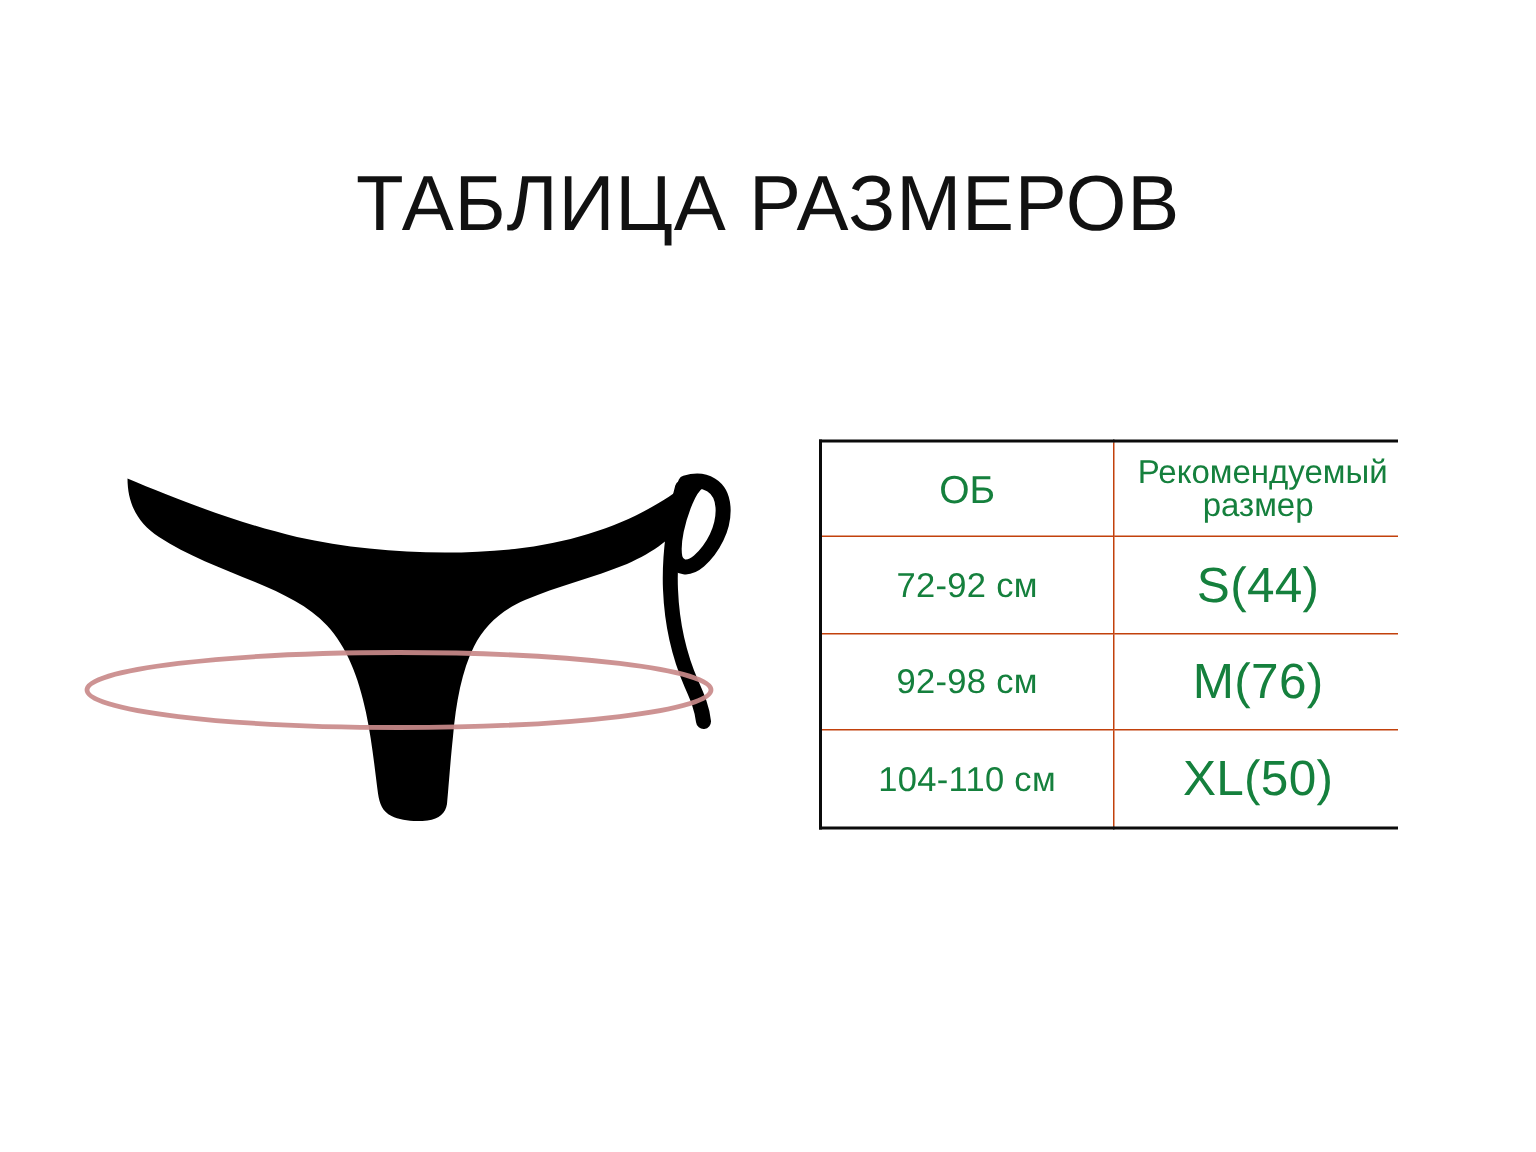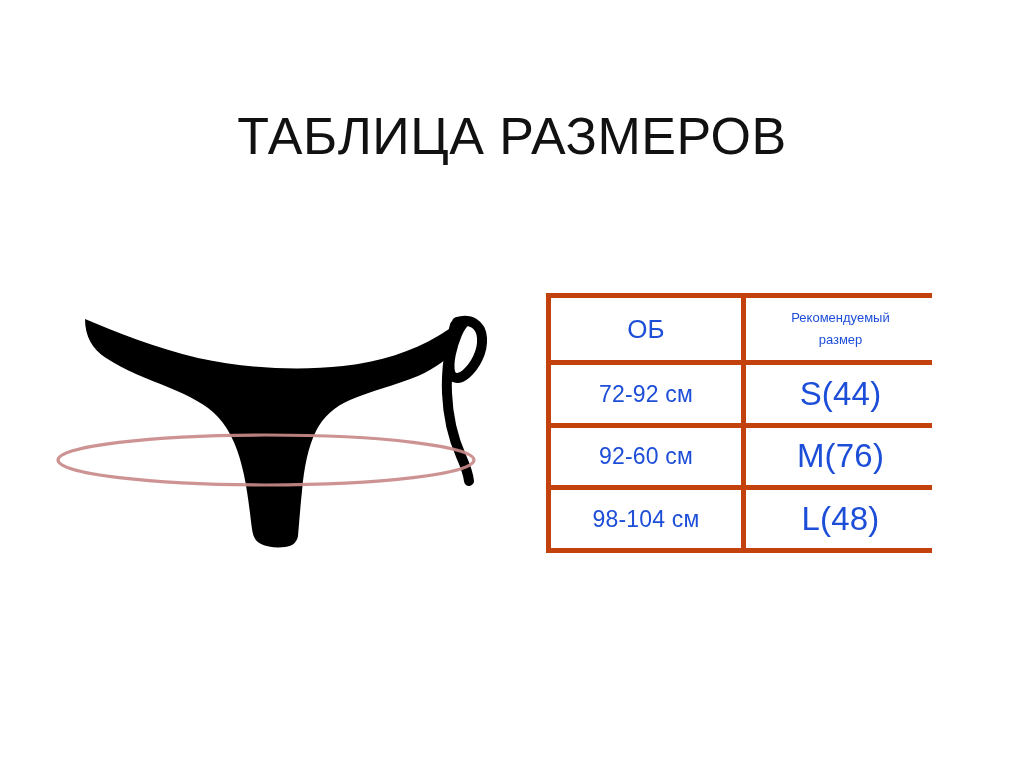--- a/index.html
+++ b/index.html
@@ -63,35 +63,35 @@
     border-collapse: collapse;
     table-layout: fixed;
     border: 2px solid #0b0b0b;
     background: #ffffff;
   }
   table.size-table col.c1 { width: 195px; }
   table.size-table col.c2 { width: 194px; }
 
   table.size-table td,
   table.size-table th {
-    border: 5px solid #c2410c;
+    border: 1px solid #c2410c;
     text-align: center;
     vertical-align: middle;
     padding: 0 16px;
     font-weight: 400;
-    color: #1d4ed8;
+    color: #15803d;
   }
 
   th.head-ob {
     font-size: 26px;
     line-height: 30px;
     height: 62px;
   }
   th.head-size {
-    font-size: 13px;
+    font-size: 22px;
     line-height: 22px;
     height: 62px;
   }
 
   td.ob-cell {
     font-size: 23px;
     line-height: 28px;
     height: 49px;
     letter-spacing: 0.2px;
   }
@@ -162,24 +162,24 @@
             <span>размер</span>
           </th>
         </tr>
       </thead>
       <tbody>
         <tr>
           <td class="ob-cell">72-92 см</td>
           <td class="size-cell">S(44)</td>
         </tr>
         <tr>
-          <td class="ob-cell">92-60 см</td>
+          <td class="ob-cell">92-98 см</td>
           <td class="size-cell">M(76)</td>
         </tr>
         <tr>
-          <td class="ob-cell">98-104 см</td>
-          <td class="size-cell">L(48)</td>
+          <td class="ob-cell">104-110 см</td>
+          <td class="size-cell">XL(50)</td>
         </tr>
       </tbody>
     </table>
   </div>
 
 </div>
 
 </body></html>

